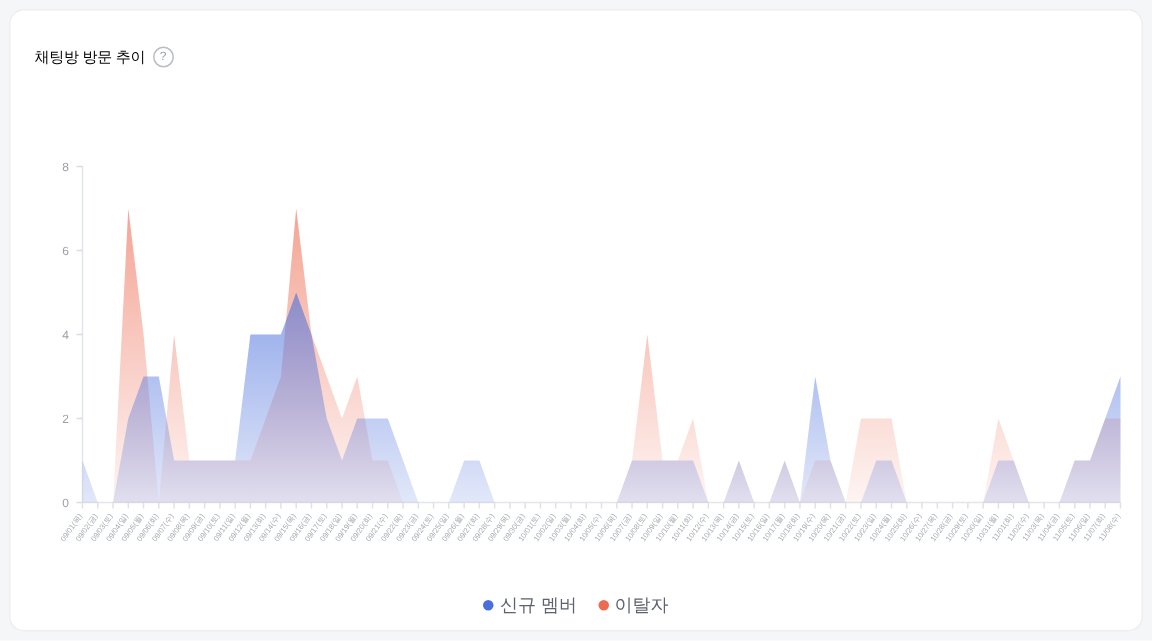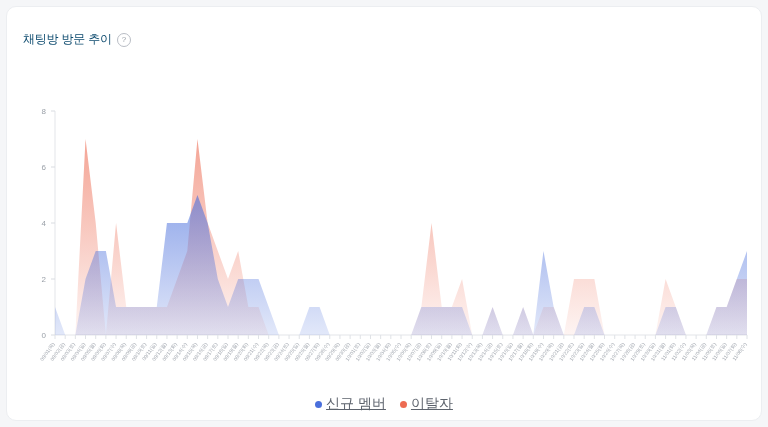--- a/index.html
+++ b/index.html
@@ -7,36 +7,36 @@
     width:768px;height:427px;overflow:hidden;
     background:#f5f6f8;
     font-family:"Liberation Sans","DejaVu Sans",sans-serif;
   }
   #card{
     position:absolute;left:6px;top:6px;width:756px;height:415px;
     background:#ffffff;border:1px solid #eceef1;border-radius:10px;
     box-sizing:border-box;
   }
   #title-row{position:absolute;left:16px;top:24px;display:flex;align-items:center;gap:5px;}
-  #chart-title{font-size:12px;color:#0c4a6e;letter-spacing:-0.2px;}
+  #chart-title{font-size:10px;color:#000000;letter-spacing:-0.2px;}
   #help-icon{
     width:12px;height:12px;border-radius:50%;border:1px solid #b9bdc5;
     color:#9aa0a8;font-size:8px;line-height:11px;text-align:center;
     display:inline-block;
   }
   #plot{position:absolute;left:0;top:0;width:756px;height:415px;}
   .ylab{font-size:8px;fill:#9aa0a8;}
   .xlab{font-size:5.1px;fill:#a6abb3;}
   #legend{
     position:absolute;left:0;right:0;top:388px;
     display:flex;justify-content:center;align-items:center;gap:14px;
   }
   .lg-item{display:flex;align-items:center;gap:4px;}
   .lg-dot{width:7px;height:7px;border-radius:50%;display:inline-block;}
-  .lg-txt{font-size:14px;color:#5d636d;text-decoration:underline;}
+  .lg-txt{font-size:12px;color:#5d636d;}
 </style>
 </head>
 <body>
 
 <div id="card">
 
   <div id="title-row">
     <span id="chart-title">채팅방 방문 추이</span>
     <span id="help-icon">?</span>
   </div>

